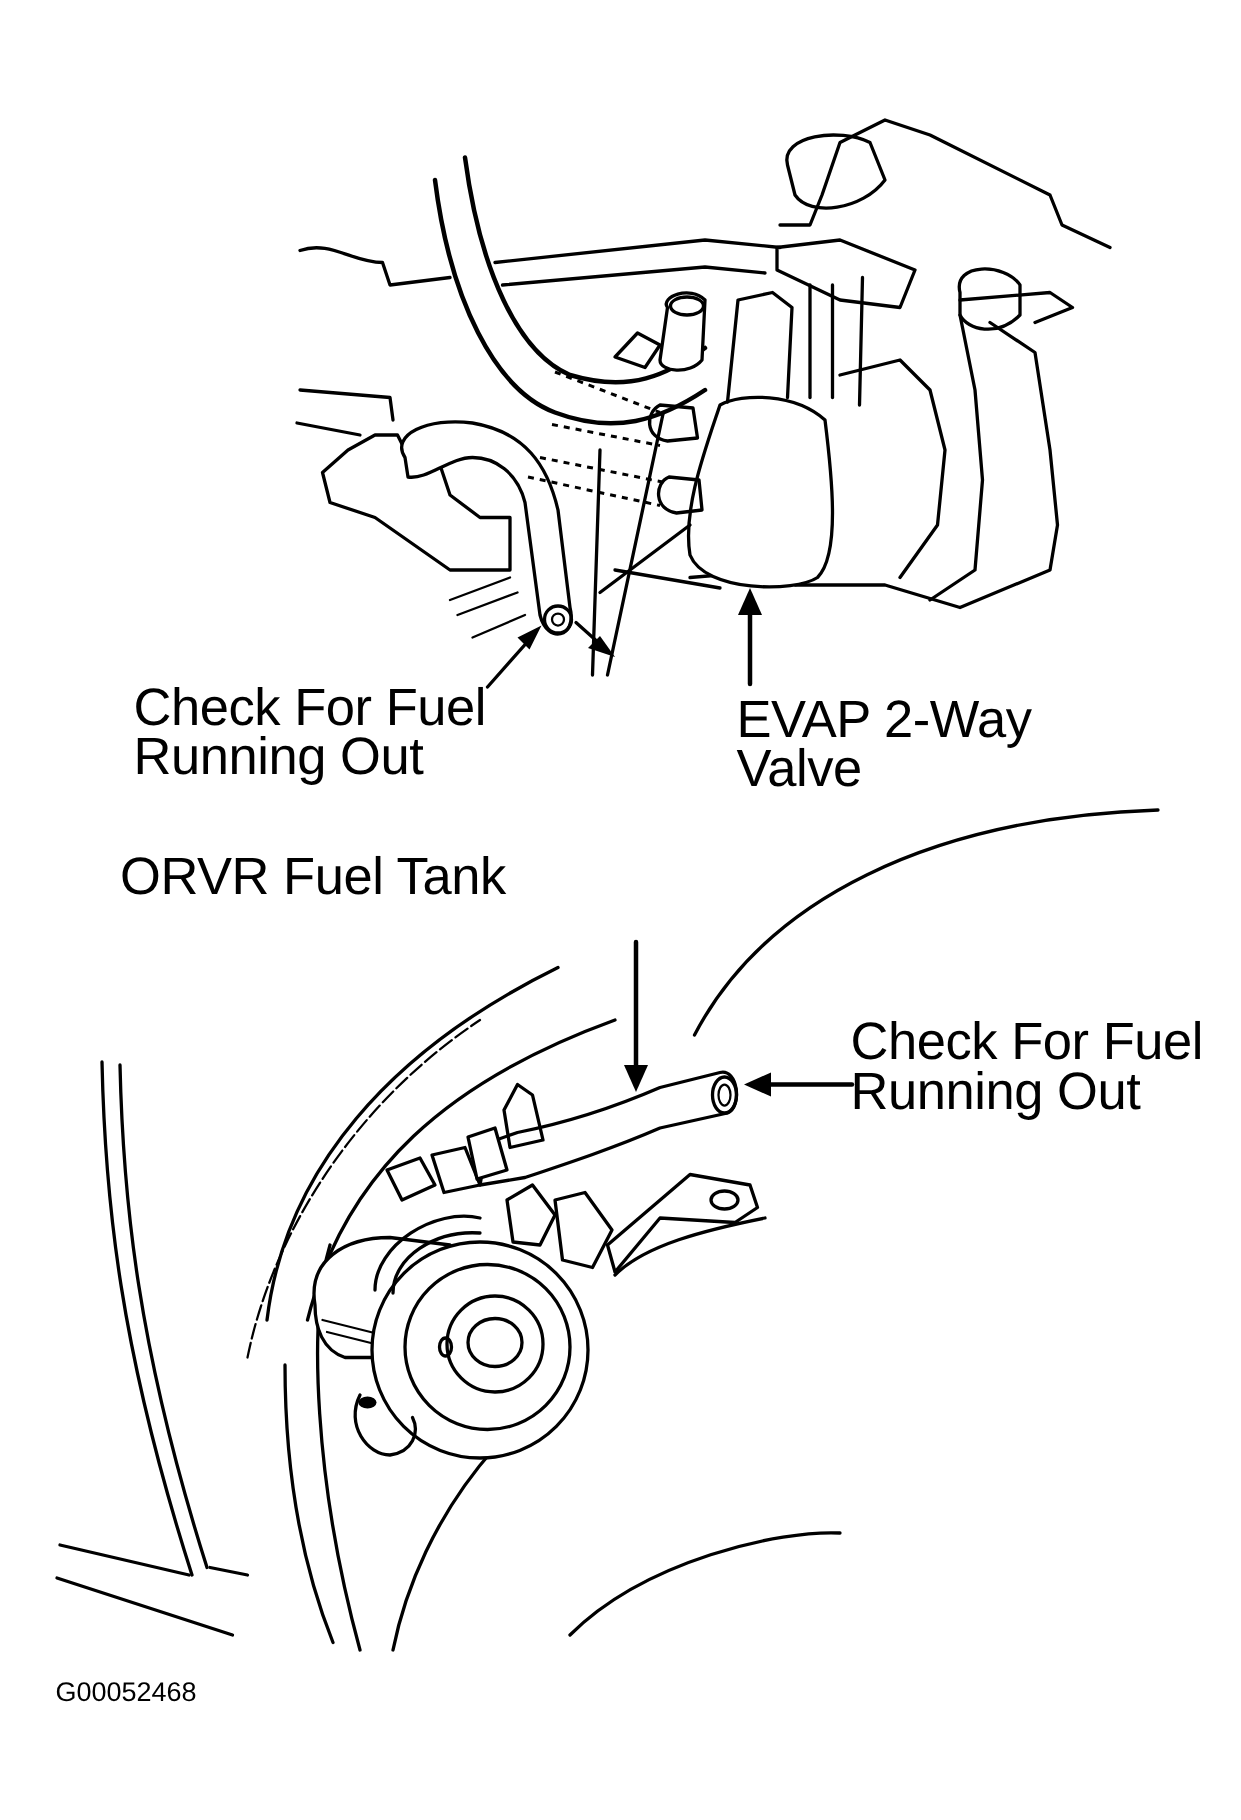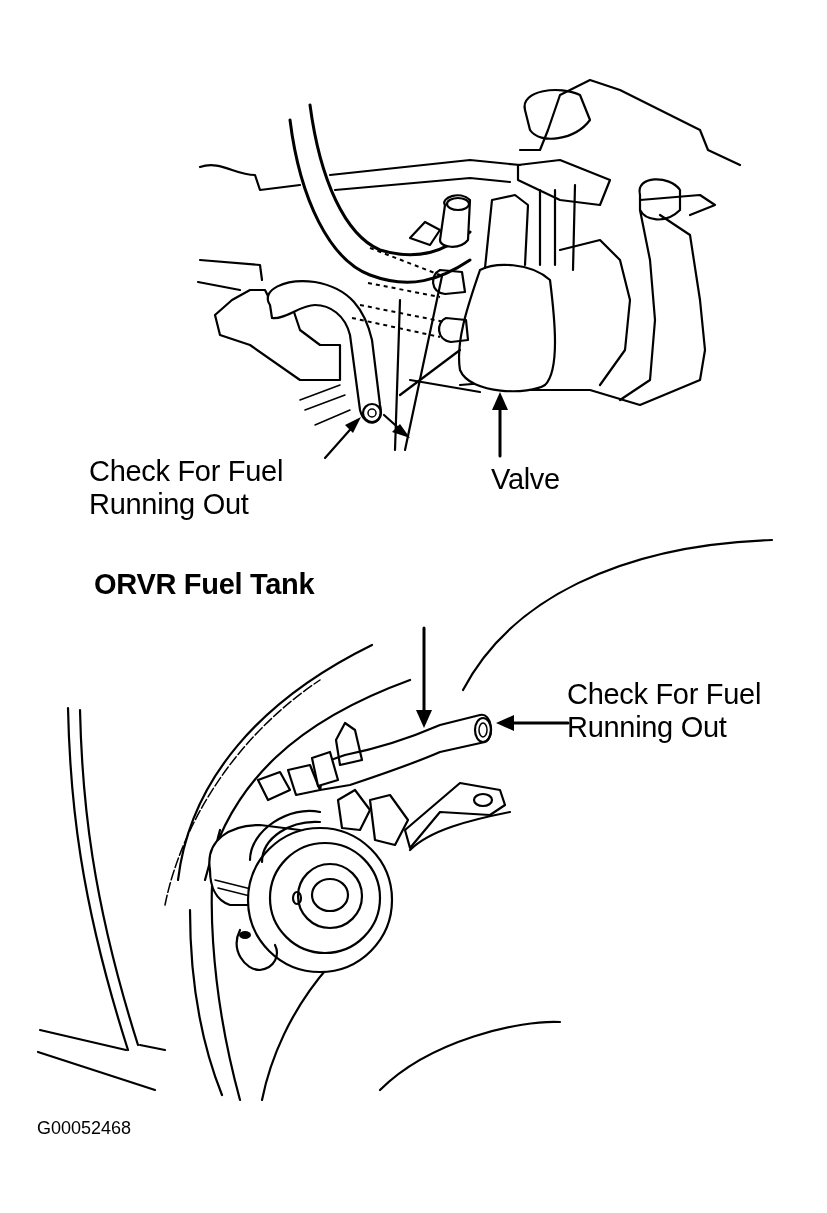--- a/index.html
+++ b/index.html
@@ -1,17 +1,17 @@
 <!DOCTYPE html>
 <html><head>
 <meta charset="utf-8">
 <style>
   html, body { margin: 0; padding: 0; background: #ffffff; }
   body { width: 827px; height: 1213px; position: relative; overflow: hidden; font-family: "Liberation Sans", sans-serif; color: #000; }
-  .label { position: absolute; font-size: 29px; line-height: 33px; letter-spacing: -0.3px; white-space: nowrap; }
+  .label { position: absolute; font-size: 35px; line-height: 33px; letter-spacing: -0.3px; white-space: nowrap; }
   .label div { display: block; }
   #fig-id { position: absolute; left: 37px; top: 1118px; font-size: 18px; }
   svg { position: absolute; left: 0; top: 0; }
   .ln { fill: none; stroke: #000; stroke-width: 2.2; stroke-linecap: round; stroke-linejoin: round; }
   .thin { fill: none; stroke: #000; stroke-width: 1.5; stroke-linecap: round; stroke-linejoin: round; }
   .thick { fill: none; stroke: #000; stroke-width: 3; stroke-linecap: round; stroke-linejoin: round; }
   .dash { fill: none; stroke: #000; stroke-width: 2; stroke-dasharray: 4 4; }
   .wf { fill: #fff; stroke: #000; stroke-width: 2.2; stroke-linejoin: round; }
 </style>
 </head>
@@ -142,24 +142,25 @@
     <polygon points="496,723 514,715 514,731" fill="#000"></polygon>
   </g>
 </svg>
 
 <div class="label" style="left:89px; top:455px;">
   <div>Check For Fuel</div>
   <div>Running Out</div>
 </div>
 
 <div class="label" style="left:491px; top:463px;">
+  <div>EVAP 2-Way</div>
   <div>Valve</div>
 </div>
 
-<div class="label" style="left:94px; top:568px;font-weight:bold;">
+<div class="label" style="left:80px; top:568px;">
   <div>ORVR Fuel Tank</div>
 </div>
 
 <div class="label" style="left:567px; top:678px;">
   <div>Check For Fuel</div>
   <div>Running Out</div>
 </div>
 
 <div id="fig-id">G00052468</div>
 

